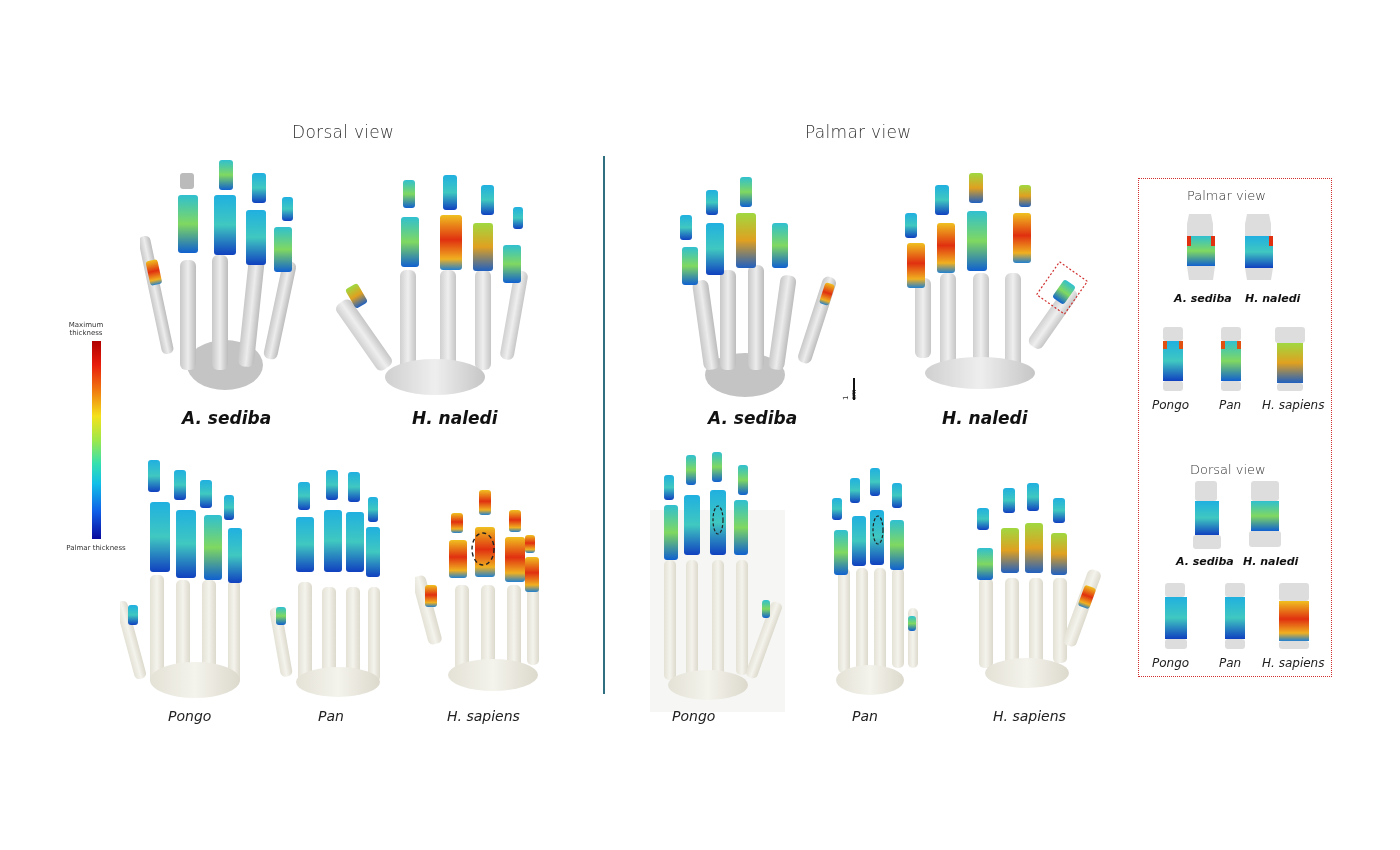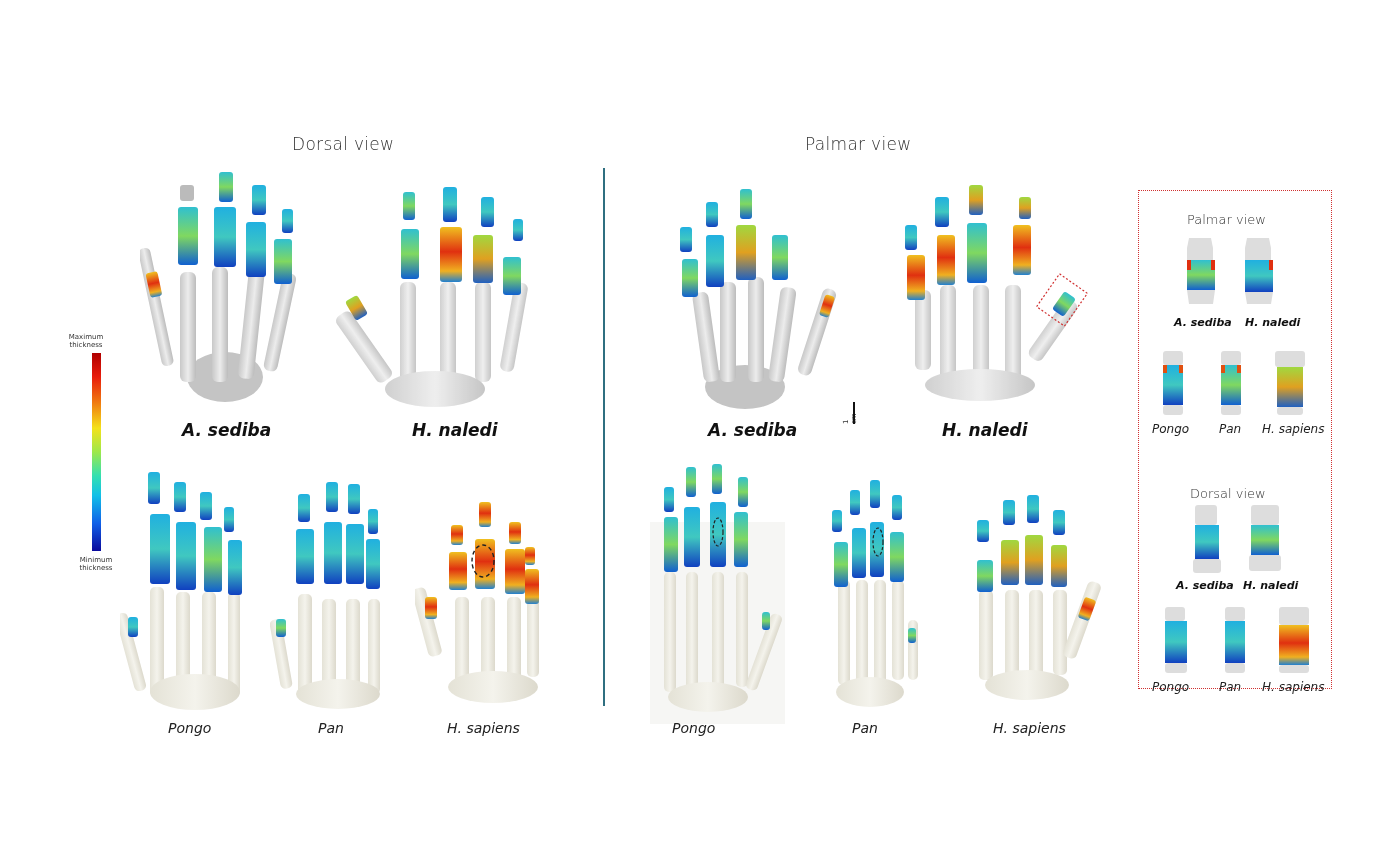--- a/index.html
+++ b/index.html
@@ -1,17 +1,17 @@
 <!DOCTYPE html>
 <html><head>
 <meta charset="utf-8">
 <style>
   html,body{margin:0;padding:0;background:#ffffff;}
   body{width:1400px;height:850px;position:relative;overflow:hidden;font-family:"DejaVu Sans","Liberation Sans",sans-serif;color:#222;}
-  .abs{position:absolute;margin-top:12px;}
+  .abs{position:absolute;}
   .view-title{font-size:17px;font-weight:300;color:#333;letter-spacing:0.3px;}
   .sp-bold{font-size:17px;font-weight:bold;font-style:italic;color:#111;}
   .sp-it{font-size:14px;font-style:italic;color:#222;}
   .divider{background:#2f6f80;width:2px;}
   .legend-bar{width:9px;height:198px;background:linear-gradient(to bottom,#b00000 0%,#e81c0c 12%,#f07a10 25%,#f4e21a 38%,#9ee84a 50%,#34e0b0 62%,#12c0e8 72%,#1060e8 86%,#0a0a9c 100%);}
   .legend-txt{font-size:7px;color:#333;text-align:center;line-height:8px;width:60px;}
   .inset{border:1.5px dotted #d03030;}
   .inset-title{font-size:13px;font-weight:300;color:#333;}
   .inset-b{font-size:11px;font-weight:bold;font-style:italic;color:#111;}
   .inset-i{font-size:12px;font-style:italic;color:#222;}
@@ -170,21 +170,21 @@
     <rect x="90" y="62" width="20" height="45" rx="3" fill="url(#gHot)"></rect>
     <rect x="110" y="60" width="10" height="18" rx="3" fill="url(#gHot)"></rect>
     <rect x="110" y="82" width="14" height="35" rx="3" fill="url(#gHot)"></rect>
     <rect x="10" y="110" width="12" height="22" rx="3" fill="url(#gHot)"></rect>
   </svg>
 </div>
 <div class="abs sp-it" style="left:447px;top:708px;">H. sapiens</div>
 
 <div class="abs legend-txt" style="left:56px;top:321px;">Maximum thickness</div>
 <div class="abs legend-bar" style="left:92px;top:341px;"></div>
-<div class="abs legend-txt" style="left:66px;top:544px;">Minimum thickness</div>
+<div class="abs legend-txt" style="left:66px;top:544px;">Palmar thickness</div>
 
 <div class="abs divider" style="left:603px;top:156px;height:538px;"></div>
 
 <div class="abs view-title" style="left:805px;top:122px;">Palmar view</div>
 
 <div class="abs" style="left:670px;top:165px;">
   <svg width="175" height="235">
     <ellipse cx="75" cy="210" rx="40" ry="22" fill="#c4c4c4"></ellipse>
     <g fill="url(#bone)">
       <rect x="28" y="115" width="16" height="90" rx="6" transform="rotate(-8 36 160)"></rect>

